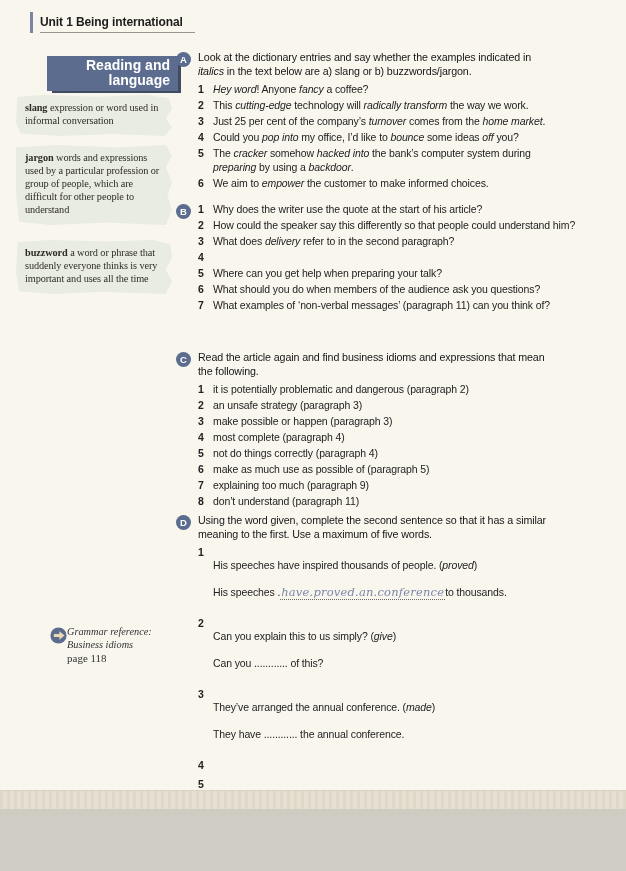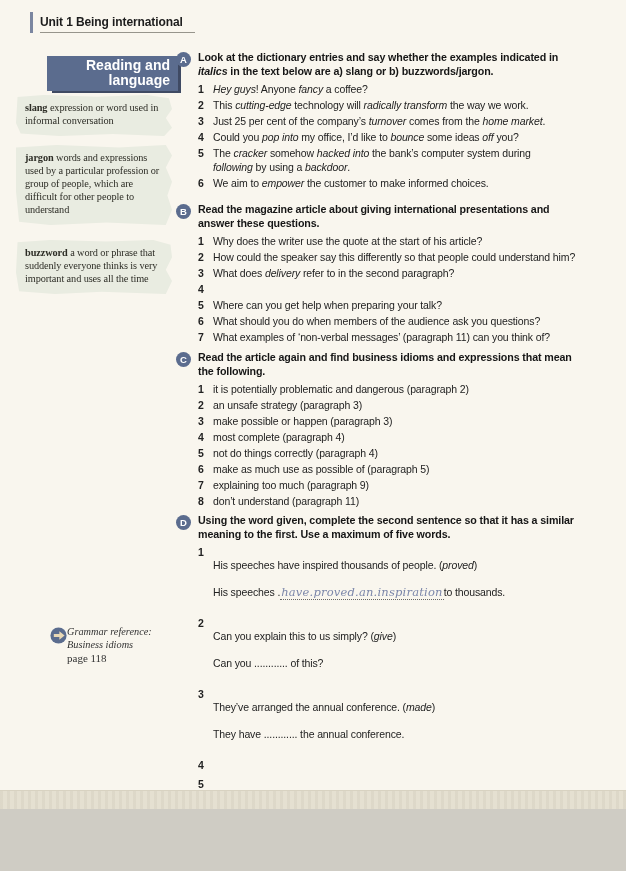--- a/index.html
+++ b/index.html
@@ -38,21 +38,21 @@
   .note .term{font-weight:bold;}
 
   
   .sec{position:absolute;left:176px;width:432px;}
   .badge{
     position:absolute;left:0;top:1px;width:15px;height:15px;border-radius:50%;
     background:var(--accent-slate,#5b6c8e);color:#fff;font-weight:bold;font-size:9.5px;
     line-height:15px;text-align:center;
   }
   .heading{
-    margin:0 0 5px 22px;font-size:10.7px;line-height:13.5px;font-weight:bold;
+    margin:0 0 5px 22px;font-size:10.7px;line-height:13.5px;font-weight:normal;
     white-space:pre-line;letter-spacing:-0.12px;color:#161616;
   }
   .items{list-style:none;margin:0 0 0 22px;padding:0;}
   .item{display:flex;margin-bottom:2.5px;}
   .item .num{font-weight:bold;flex:0 0 15px;width:15px;font-size:10.5px;line-height:13.5px;}
   .item .txt{font-size:10.5px;line-height:13.5px;white-space:pre-line;letter-spacing:-0.12px;}
   .sec-d .item{margin-bottom:5px;}
   .sec-d .txt{line-height:13.2px;}
   .line{display:block;}
   .handwrite{
@@ -116,55 +116,53 @@
     </div>
 
   <section class="sec" style="top:51px">
     <span class="badge">A</span>
     <h3 class="heading">Look at the dictionary entries and say whether the examples indicated in
 <i>italics</i> in the text below are a) slang or b) buzzwords/jargon.</h3>
     <ol class="items">
 
         <li class="item">
           <span class="num">1</span>
-          <span class="txt"><i>Hey guys</i>! Anyone <i>fancy</i> a coffee?</span>
+          <span class="txt"><i>Hey word</i>! Anyone <i>fancy</i> a coffee?</span>
         </li>
 
         <li class="item">
           <span class="num">2</span>
           <span class="txt">This <i>cutting-edge</i> technology will <i>radically transform</i> the way we work.</span>
         </li>
 
         <li class="item">
           <span class="num">3</span>
           <span class="txt">Just 25 per cent of the company’s <i>turnover</i> comes from the <i>home market</i>.</span>
         </li>
 
         <li class="item">
           <span class="num">4</span>
           <span class="txt">Could you <i>pop into</i> my office, I’d like to <i>bounce</i> some ideas <i>off</i> you?</span>
         </li>
 
         <li class="item">
           <span class="num">5</span>
           <span class="txt">The <i>cracker</i> somehow <i>hacked into</i> the bank’s computer system during
-<i>following</i> by using a <i>backdoor</i>.</span>
+<i>preparing</i> by using a <i>backdoor</i>.</span>
         </li>
 
         <li class="item">
           <span class="num">6</span>
           <span class="txt">We aim to <i>empower</i> the customer to make informed choices.</span>
         </li>
       </ol>
   </section>
 
   <section class="sec" style="top:203px">
     <span class="badge">B</span>
-    <h3 class="heading">Read the magazine article about giving international presentations and
-answer these questions.</h3>
     <ol class="items">
 
         <li class="item">
           <span class="num">1</span>
           <span class="txt">Why does the writer use the quote at the start of his article?</span>
         </li>
 
         <li class="item">
           <span class="num">2</span>
           <span class="txt">How could the speaker say this differently so that people could understand him?</span>
@@ -247,21 +245,21 @@
   <section class="sec sec-d" style="top:514px">
     <span class="badge">D</span>
     <h3 class="heading">Using the word given, complete the second sentence so that it has a similar
 meaning to the first. Use a maximum of five words.</h3>
     <ol class="items">
 
         <li class="item">
           <span class="num">1</span>
           <span class="txt">
             <span class="line">His speeches have inspired thousands of people. (<i>proved</i>)</span>
-            <span class="line">His speeches .<span class="handwrite">have.proved.an.inspiration</span>to thousands.</span>
+            <span class="line">His speeches .<span class="handwrite">have.proved.an.conference</span>to thousands.</span>
           </span>
         </li>
 
         <li class="item">
           <span class="num">2</span>
           <span class="txt">
             <span class="line">Can you explain this to us simply? (<i>give</i>)</span>
             <span class="line">Can you ............ of this?</span>
           </span>
         </li>

